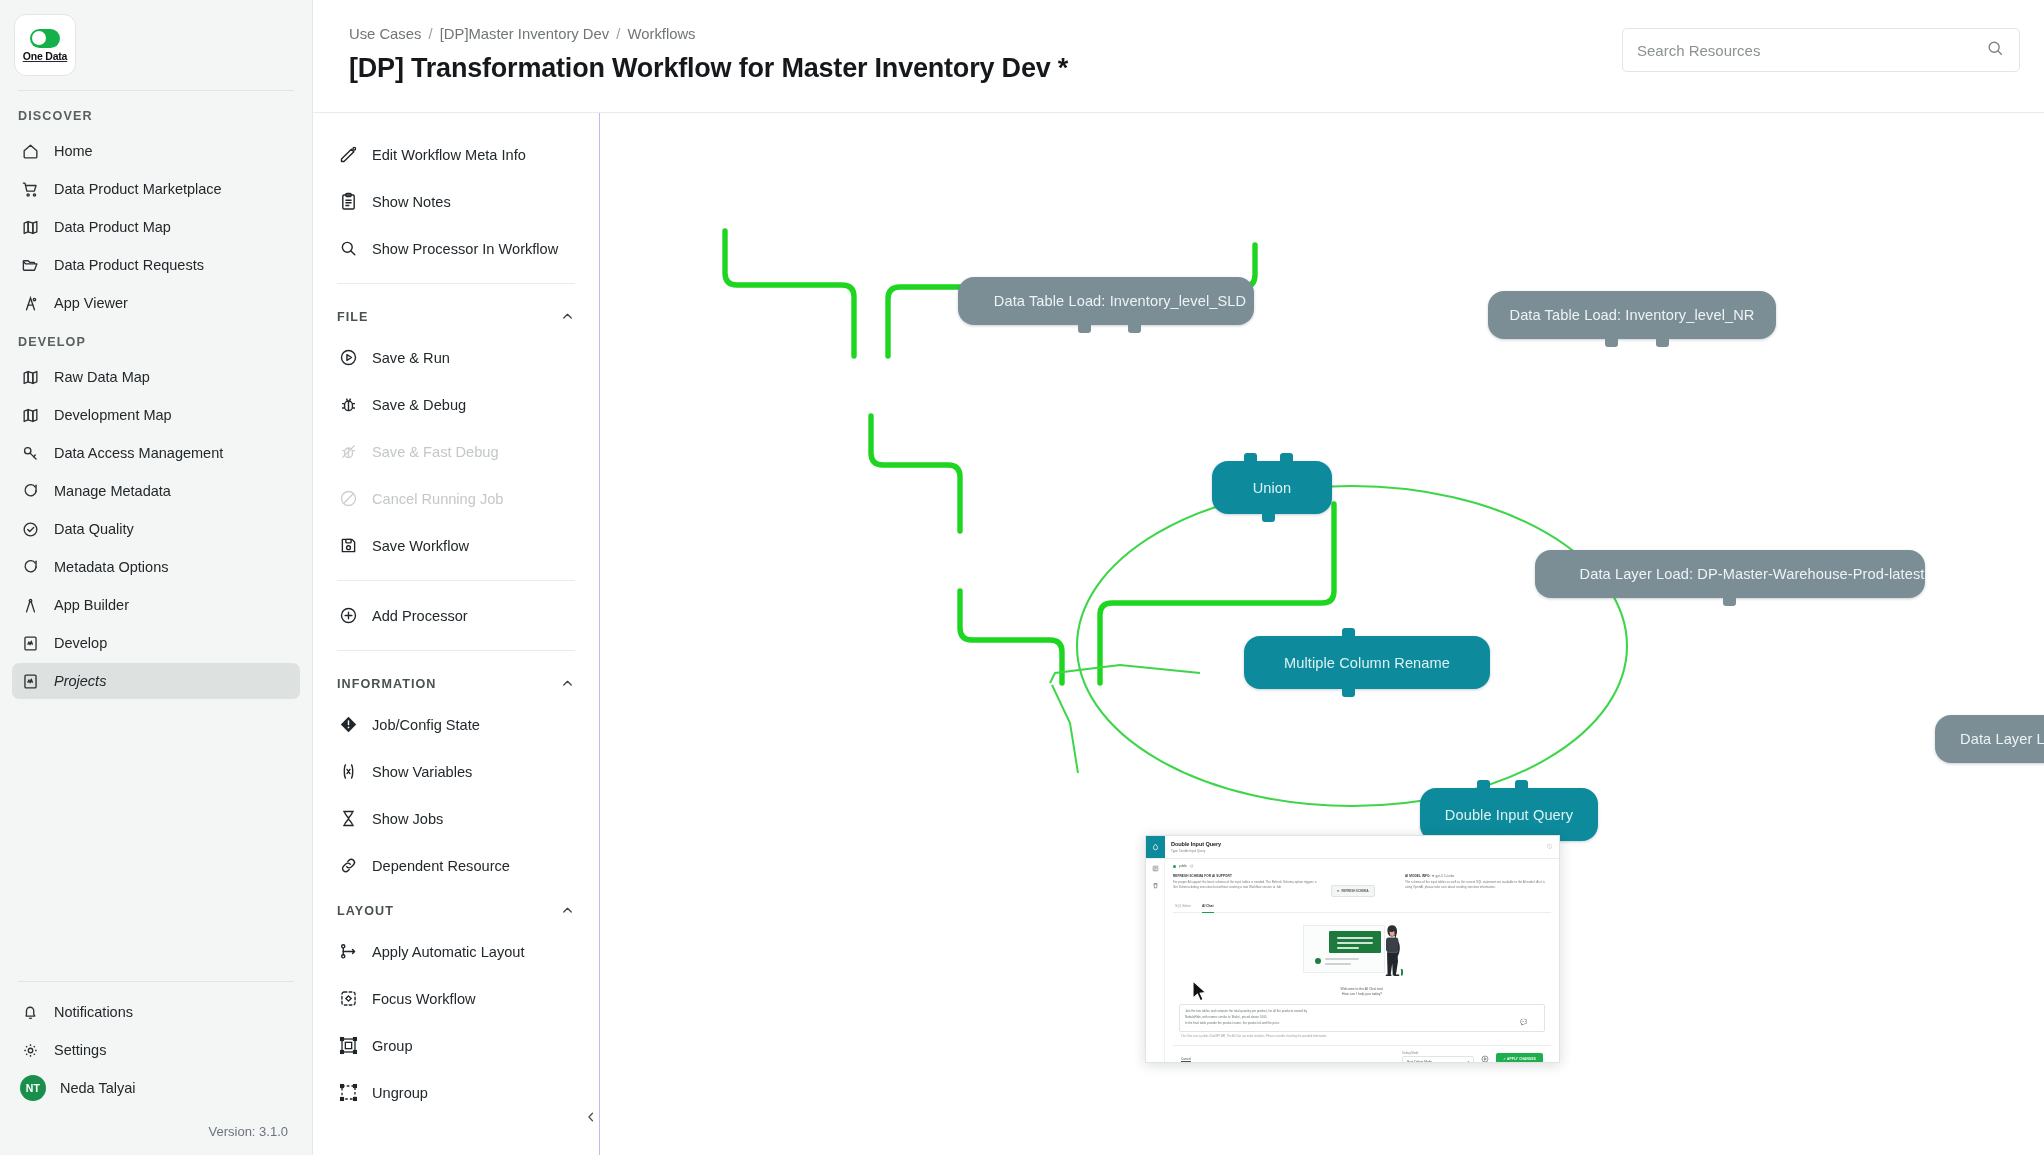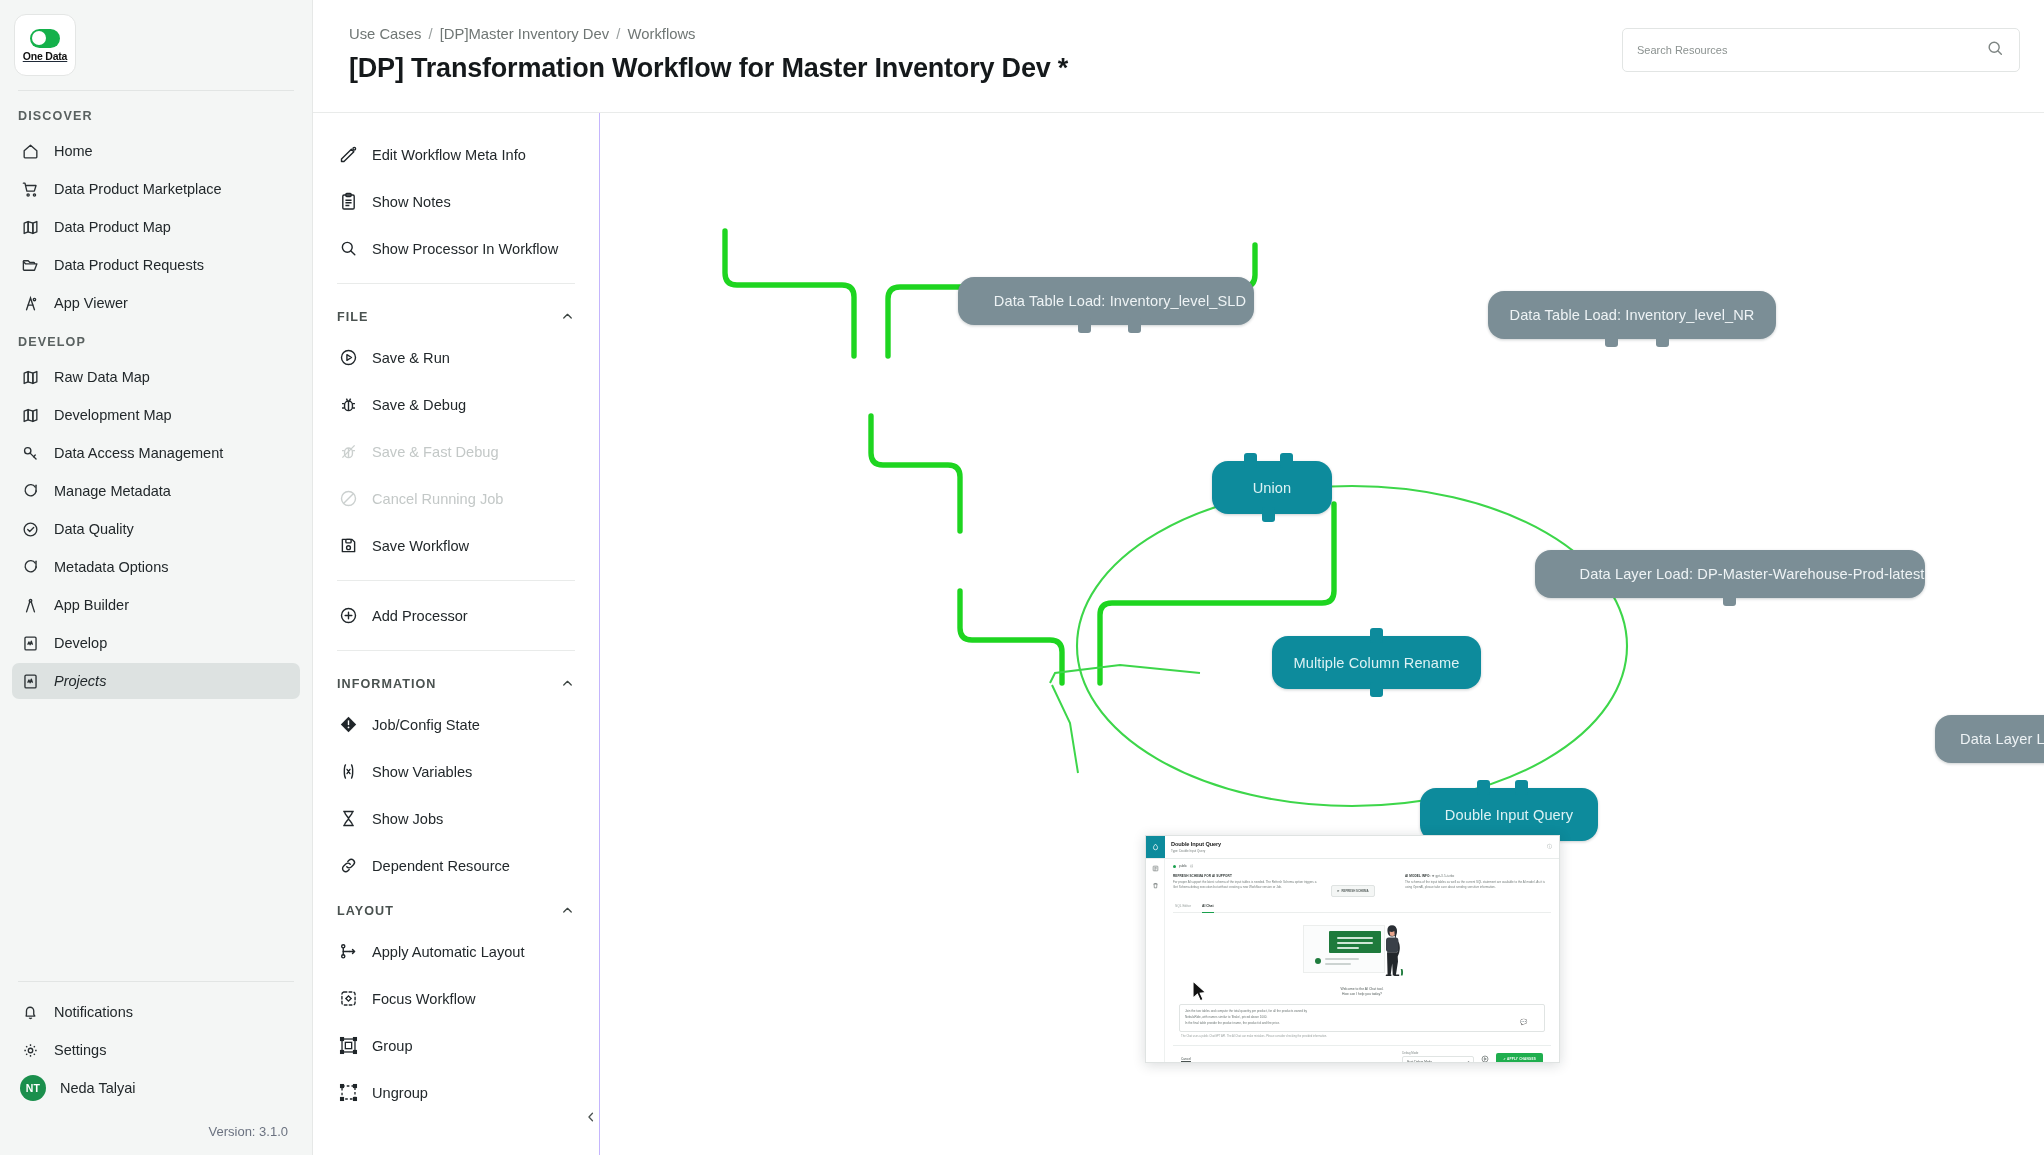--- a/index.html
+++ b/index.html
@@ -76,21 +76,21 @@
   }
   .crumb { font-size:14.8px; color:#6f7674; margin-bottom:11px; }
   .crumb .sep { color:#9aa0a0; padding:0 3px; }
   .page-title { font-size:27px; font-weight:700; color:#15191b; letter-spacing:-.2px; }
   .search-box {
     width:398px; height:44px; border:1px solid #e2e5e4; border-radius:5px;
     display:flex; align-items:center; padding:0 14px; gap:8px; background:#fff;
     margin-top:2px;
   }
   .search-box input {
-    flex:1 1 auto; border:0; outline:none; font-size:11px; color:#3b4244;
+    flex:1 1 auto; border:0; outline:none; font-size:15px; color:#3b4244;
     font-family:inherit; background:transparent;
   }
   .search-box input::placeholder { color:#8b9290; }
 
   .body-row { flex:1 1 auto; display:flex; min-height:0; }
 
   
   .tools {
     width:287px; flex:0 0 287px; background:#fff;
     border-right:1px solid #c4b5fd;
@@ -668,21 +668,21 @@
             <span class="port teal top" style="left:32px;"></span>
             <span class="port teal top" style="left:68px;"></span>
             <span class="port teal bot" style="left:50px;"></span>
           </div>
 
           <div class="node gray" style="left:935px; top:437px; width:390px; height:48px;padding-left:44px;">
             <span>Data Layer Load: DP-Master-Warehouse-Prod-latest</span>
             <span class="port bot" style="left:188px;"></span>
           </div>
 
-          <div class="node teal" style="left:644px; top:523px; width:209px; height:53px;margin-left:28px;">
+          <div class="node teal" style="left:644px; top:523px; width:246px; height:53px;">
             <span>Multiple Column Rename</span>
             <span class="port teal top" style="left:98px;"></span>
             <span class="port teal bot" style="left:98px;"></span>
           </div>
 
           <div class="node gray" style="left:1335px; top:602px; width:371px; height:48px;">
             <span>Data Layer Load: DP-Master-Product-Prod-latest</span>
 
           </div>
 

